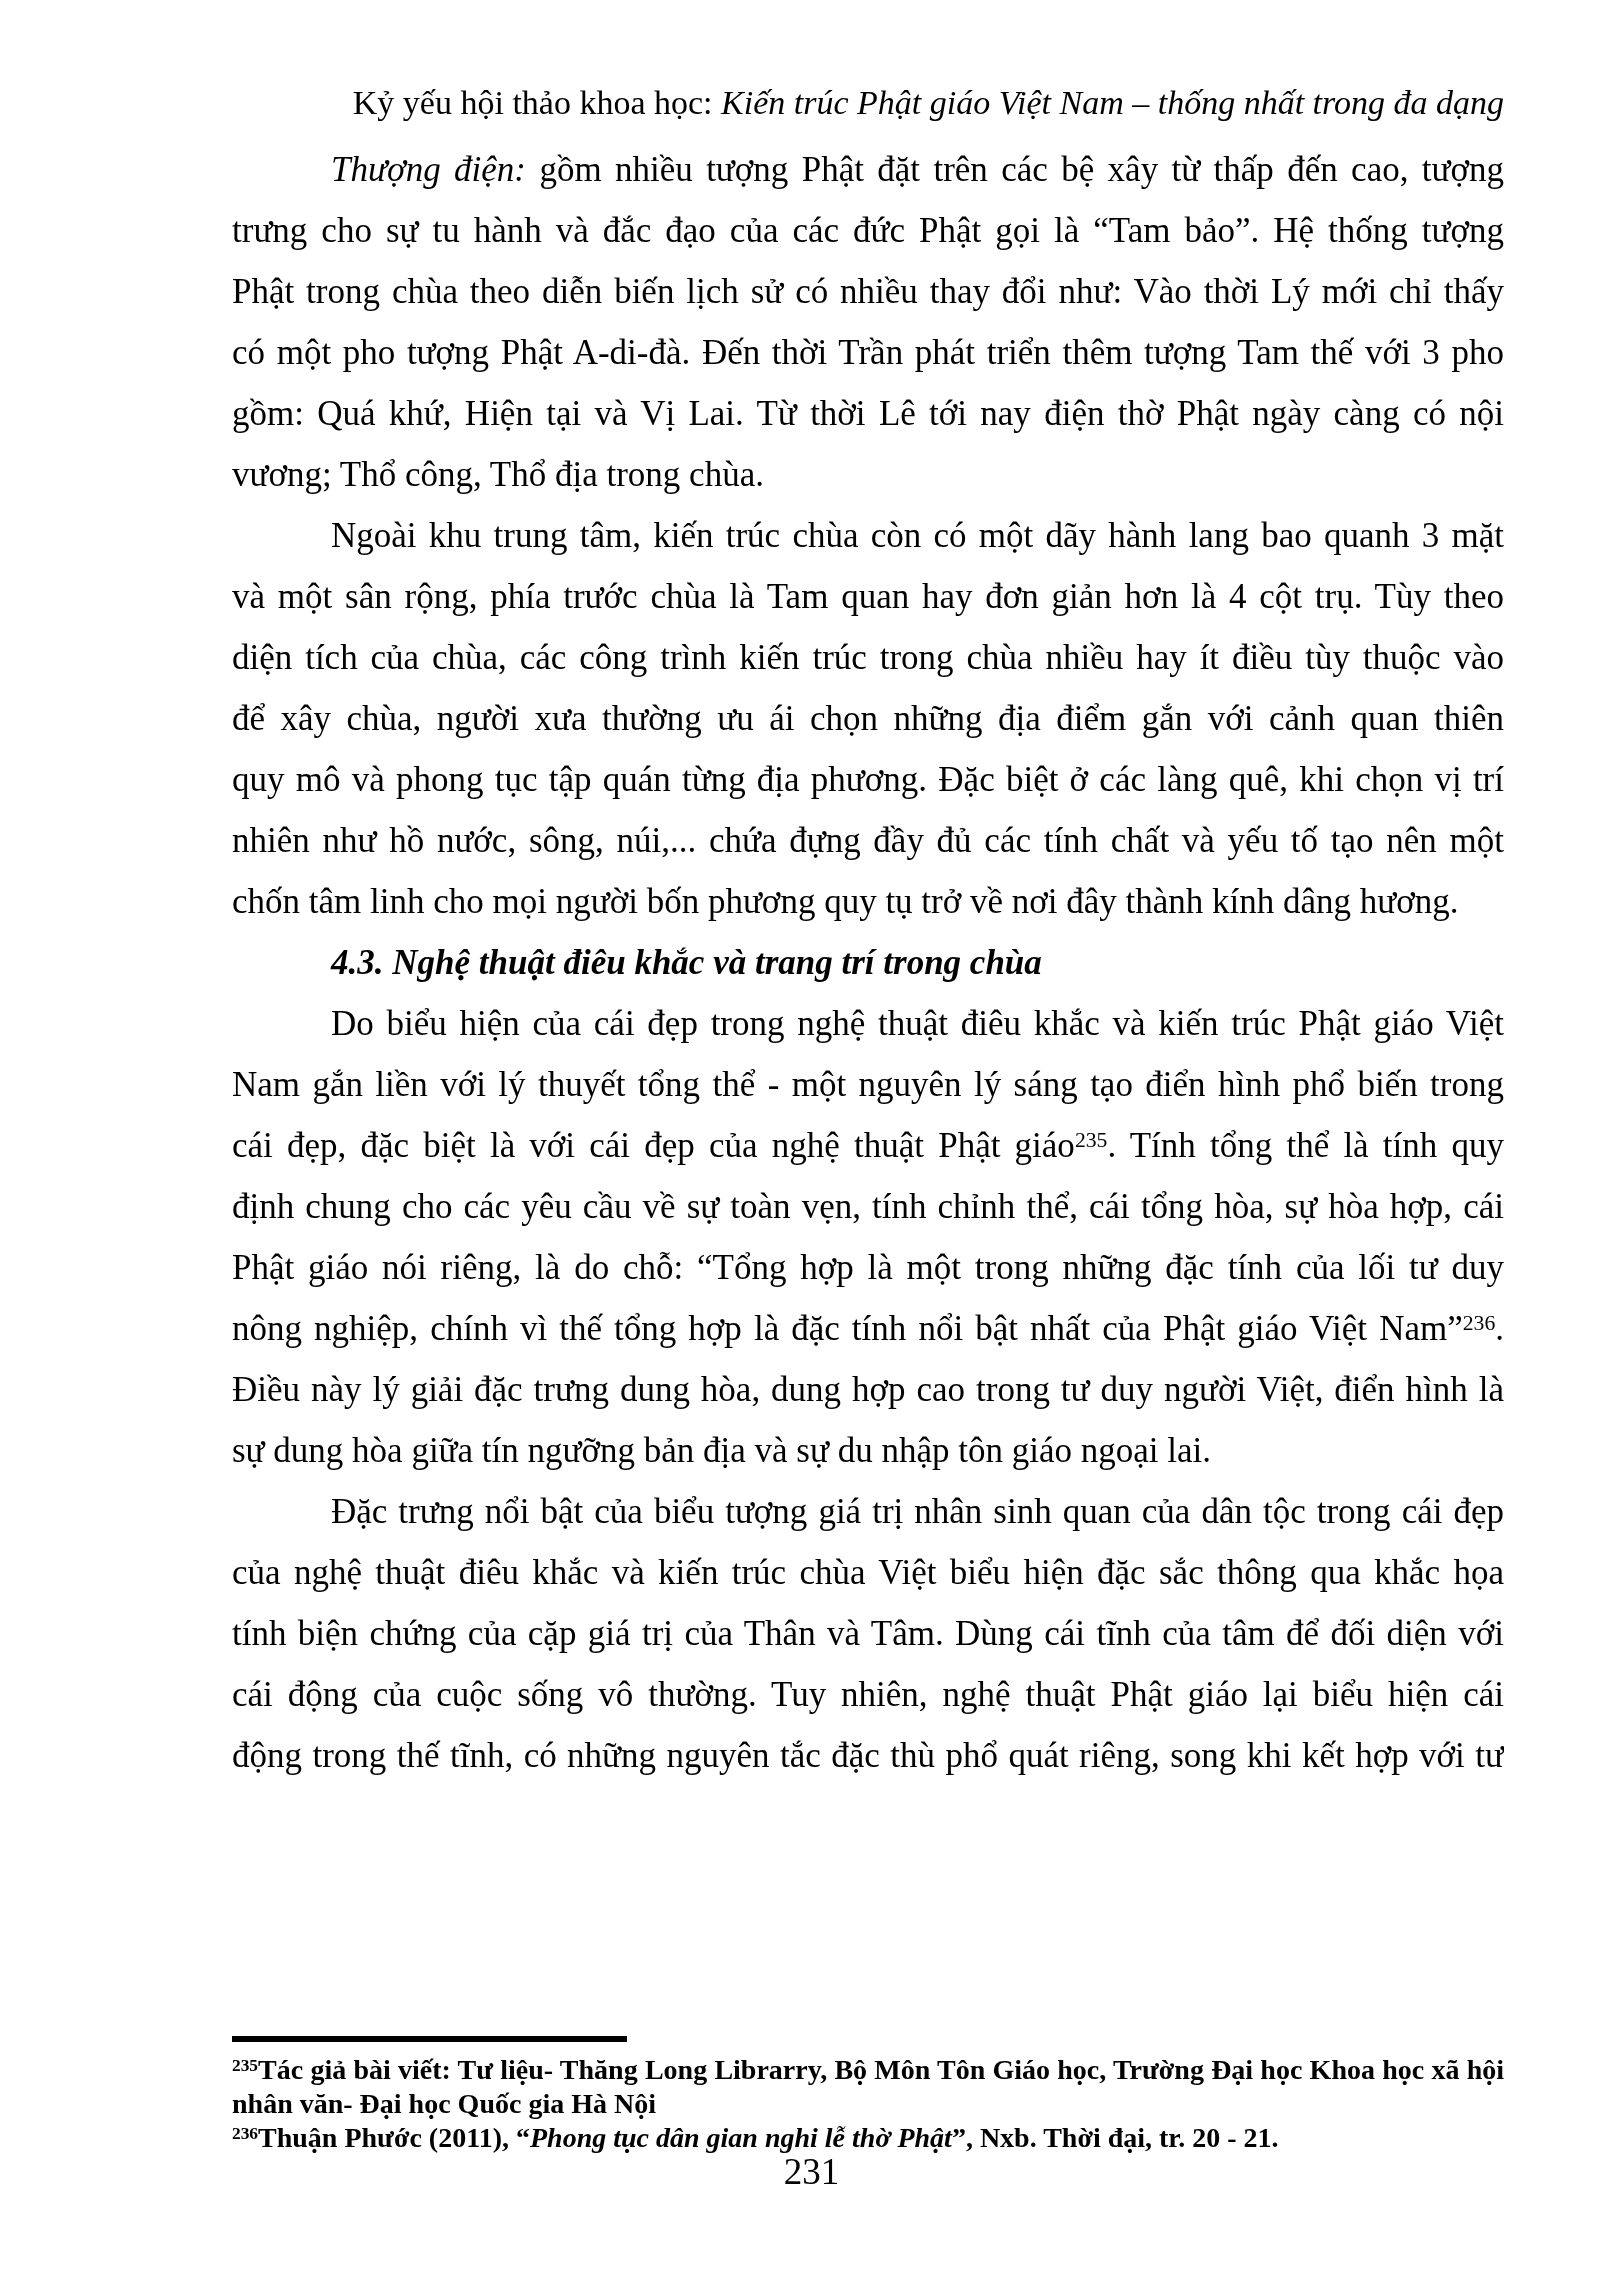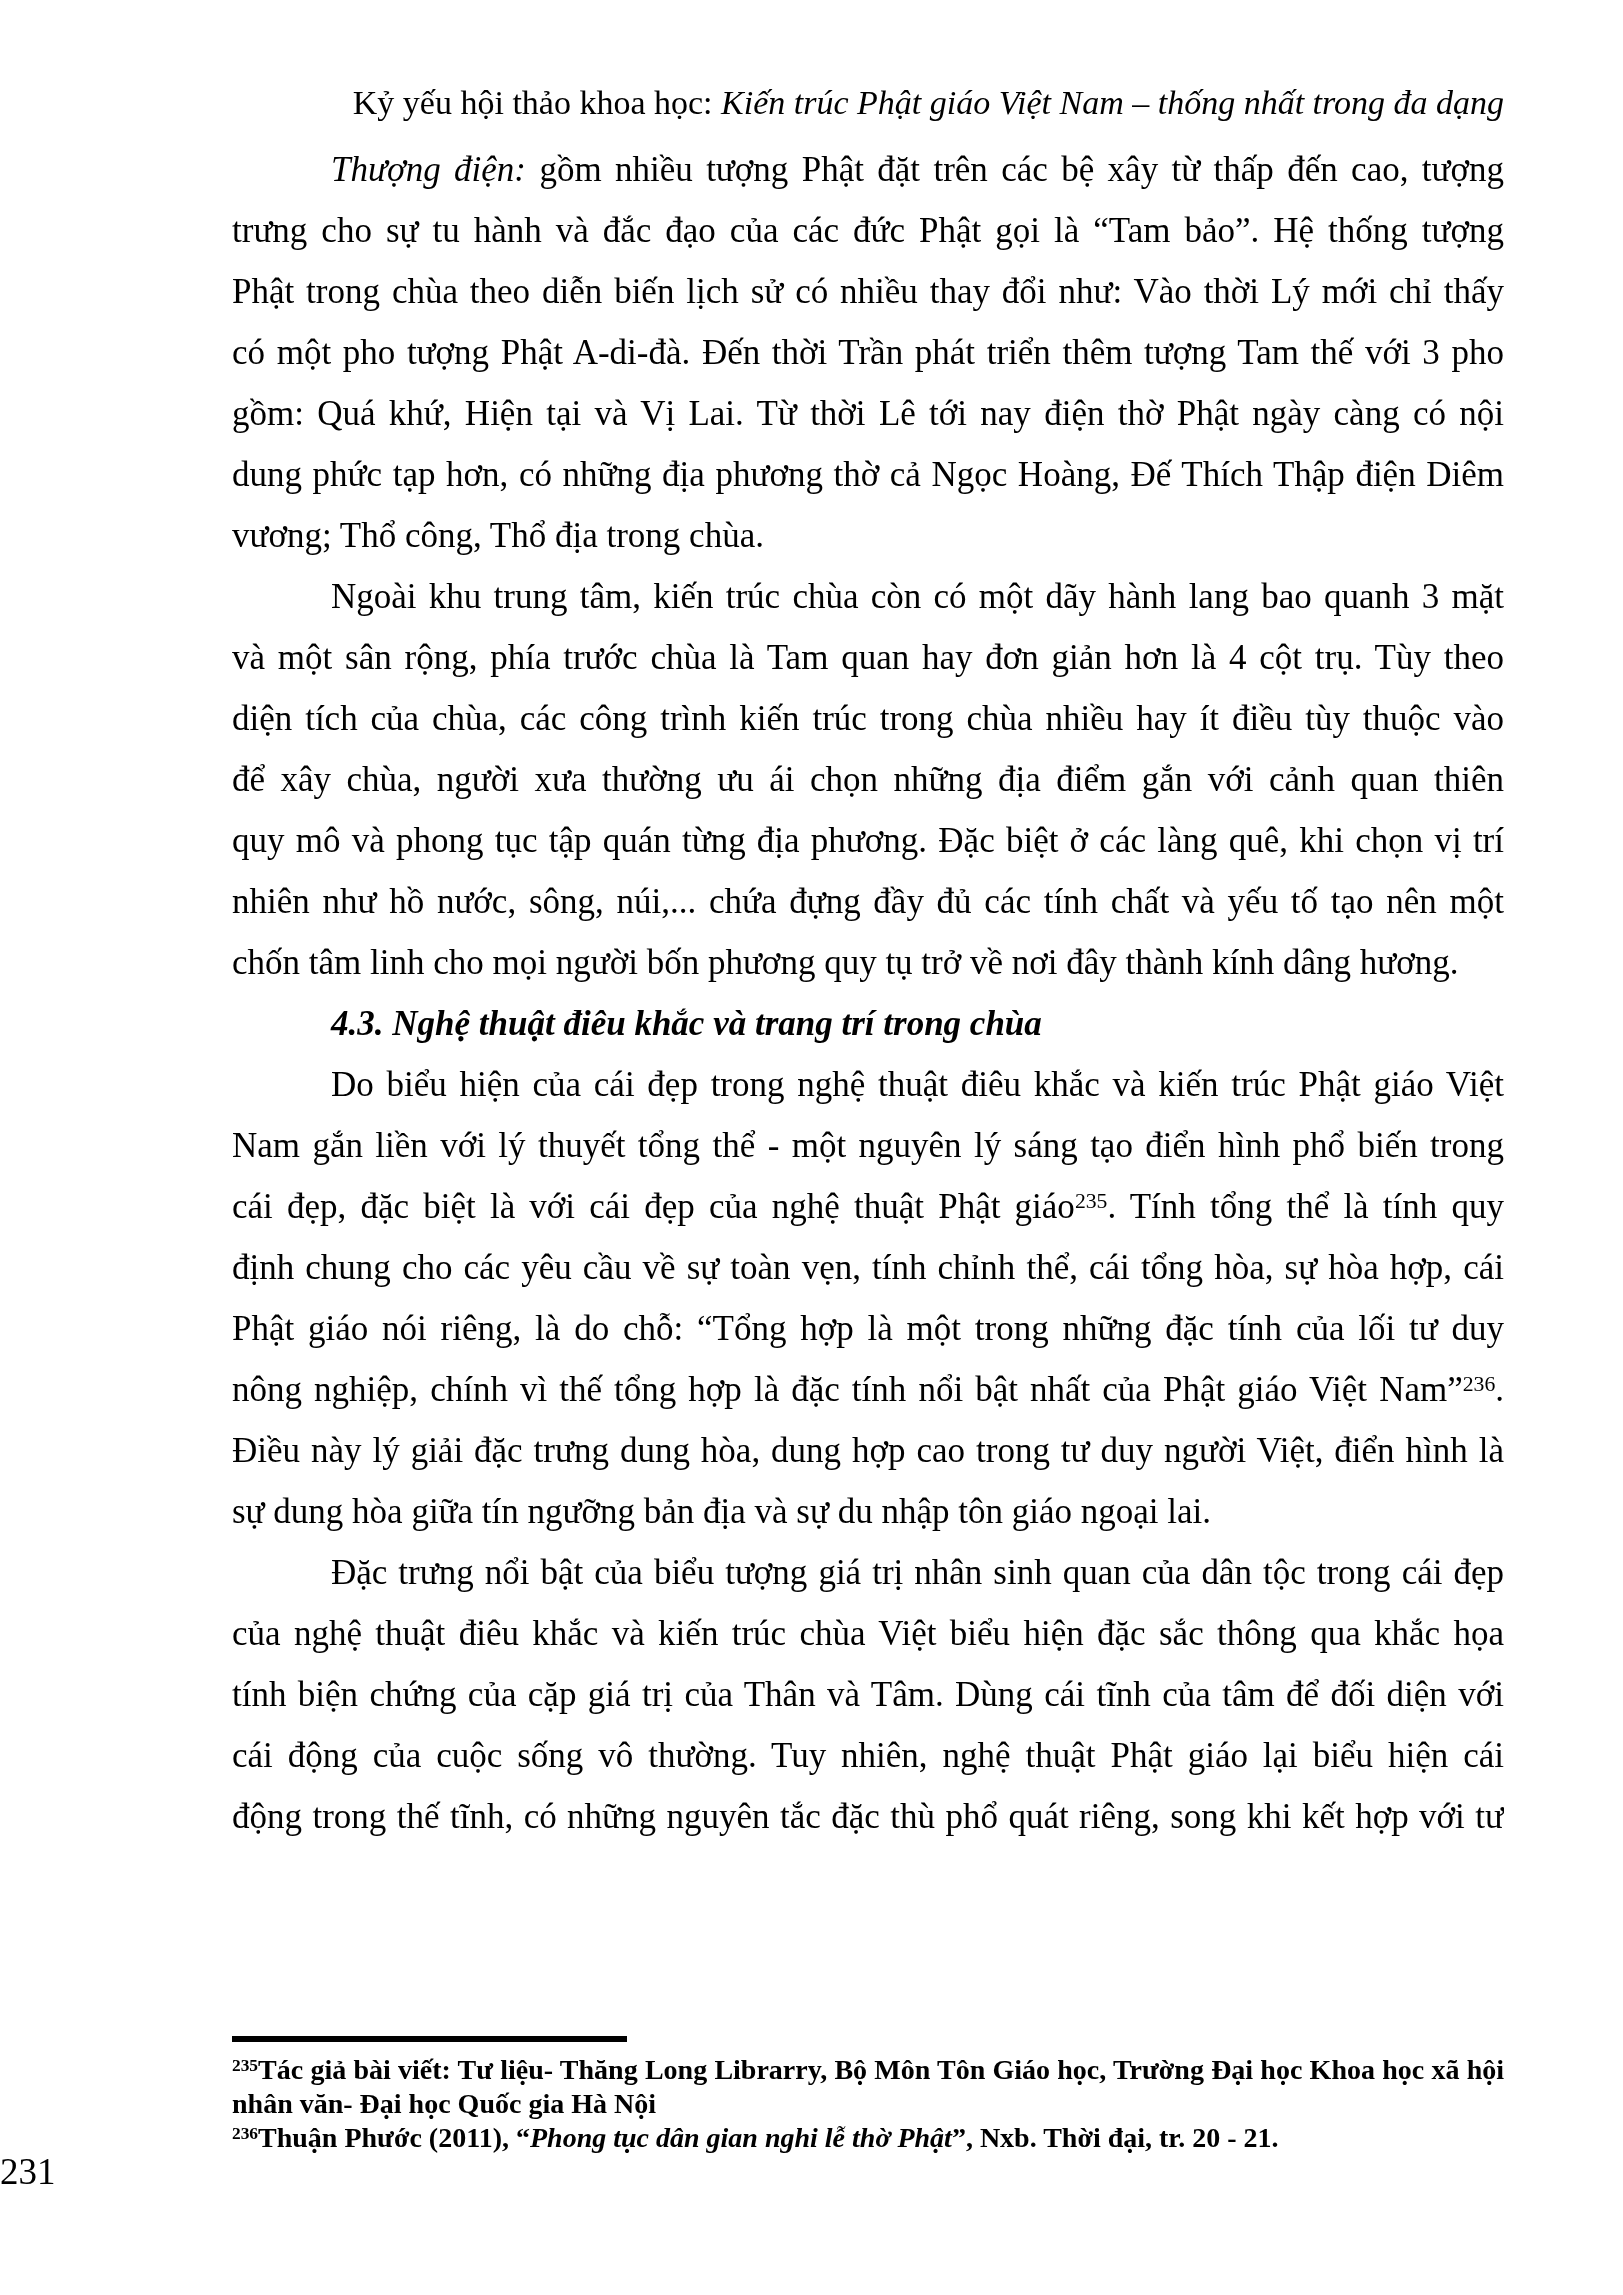--- a/index.html
+++ b/index.html
@@ -47,38 +47,37 @@
   }
   .fn-ln{
     height:34px;line-height:34px;
     text-align:justify;text-align-last:justify;
     overflow:hidden;
     font-weight:bold;
   }
   .fn-ln.last{text-align:center;text-align-last:left;}
   .page-number{
     position:absolute;left:0;top:2151px;width:1623px;
-    text-align:left;font-size:37px;line-height:42px;
+    text-align:center;font-size:37px;line-height:42px;
   }
 </style>
 </head>
 <body>
 
 <div class="page">
 
   <div class="header"><span>Kỷ yếu hội thảo khoa học: </span><span class="it">Kiến trúc Phật giáo Việt Nam – thống nhất trong đa dạng</span></div>
 
   <div class="body-block">
 
     <div class="ln ind"><span class="it">Thượng điện:</span><span> gồm nhiều tượng Phật đặt trên các bệ xây từ thấp đến cao, tượng</span></div>
     <div class="ln">trưng cho sự tu hành và đắc đạo của các đức Phật gọi là “Tam bảo”. Hệ thống tượng</div>
     <div class="ln">Phật trong chùa theo diễn biến lịch sử có nhiều thay đổi như: Vào thời Lý mới chỉ thấy</div>
     <div class="ln">có một pho tượng Phật A-di-đà. Đến thời Trần phát triển thêm tượng Tam thế với 3 pho</div>
     <div class="ln">gồm: Quá khứ, Hiện tại và Vị Lai. Từ thời Lê tới nay điện thờ Phật ngày càng có nội</div>
-    <div class="ln">dung phức tạp hơn, có những địa phương thờ cả Ngọc Hoàng, Đế Thích Thập điện Diêm</div>
     <div class="ln last">vương; Thổ công, Thổ địa trong chùa.</div>
 
     <div class="ln ind">Ngoài khu trung tâm, kiến trúc chùa còn có một dãy hành lang bao quanh 3 mặt</div>
     <div class="ln">và một sân rộng, phía trước chùa là Tam quan hay đơn giản hơn là 4 cột trụ. Tùy theo</div>
     <div class="ln">diện tích của chùa, các công trình kiến trúc trong chùa nhiều hay ít điều tùy thuộc vào</div>
     <div class="ln">để xây chùa, người xưa thường ưu ái chọn những địa điểm gắn với cảnh quan thiên</div>
     <div class="ln">quy mô và phong tục tập quán từng địa phương. Đặc biệt ở các làng quê, khi chọn vị trí</div>
     <div class="ln">nhiên như hồ nước, sông, núi,... chứa đựng đầy đủ các tính chất và yếu tố tạo nên một</div>
     <div class="ln last">chốn tâm linh cho mọi người bốn phương quy tụ trở về nơi đây thành kính dâng hương.</div>
 

